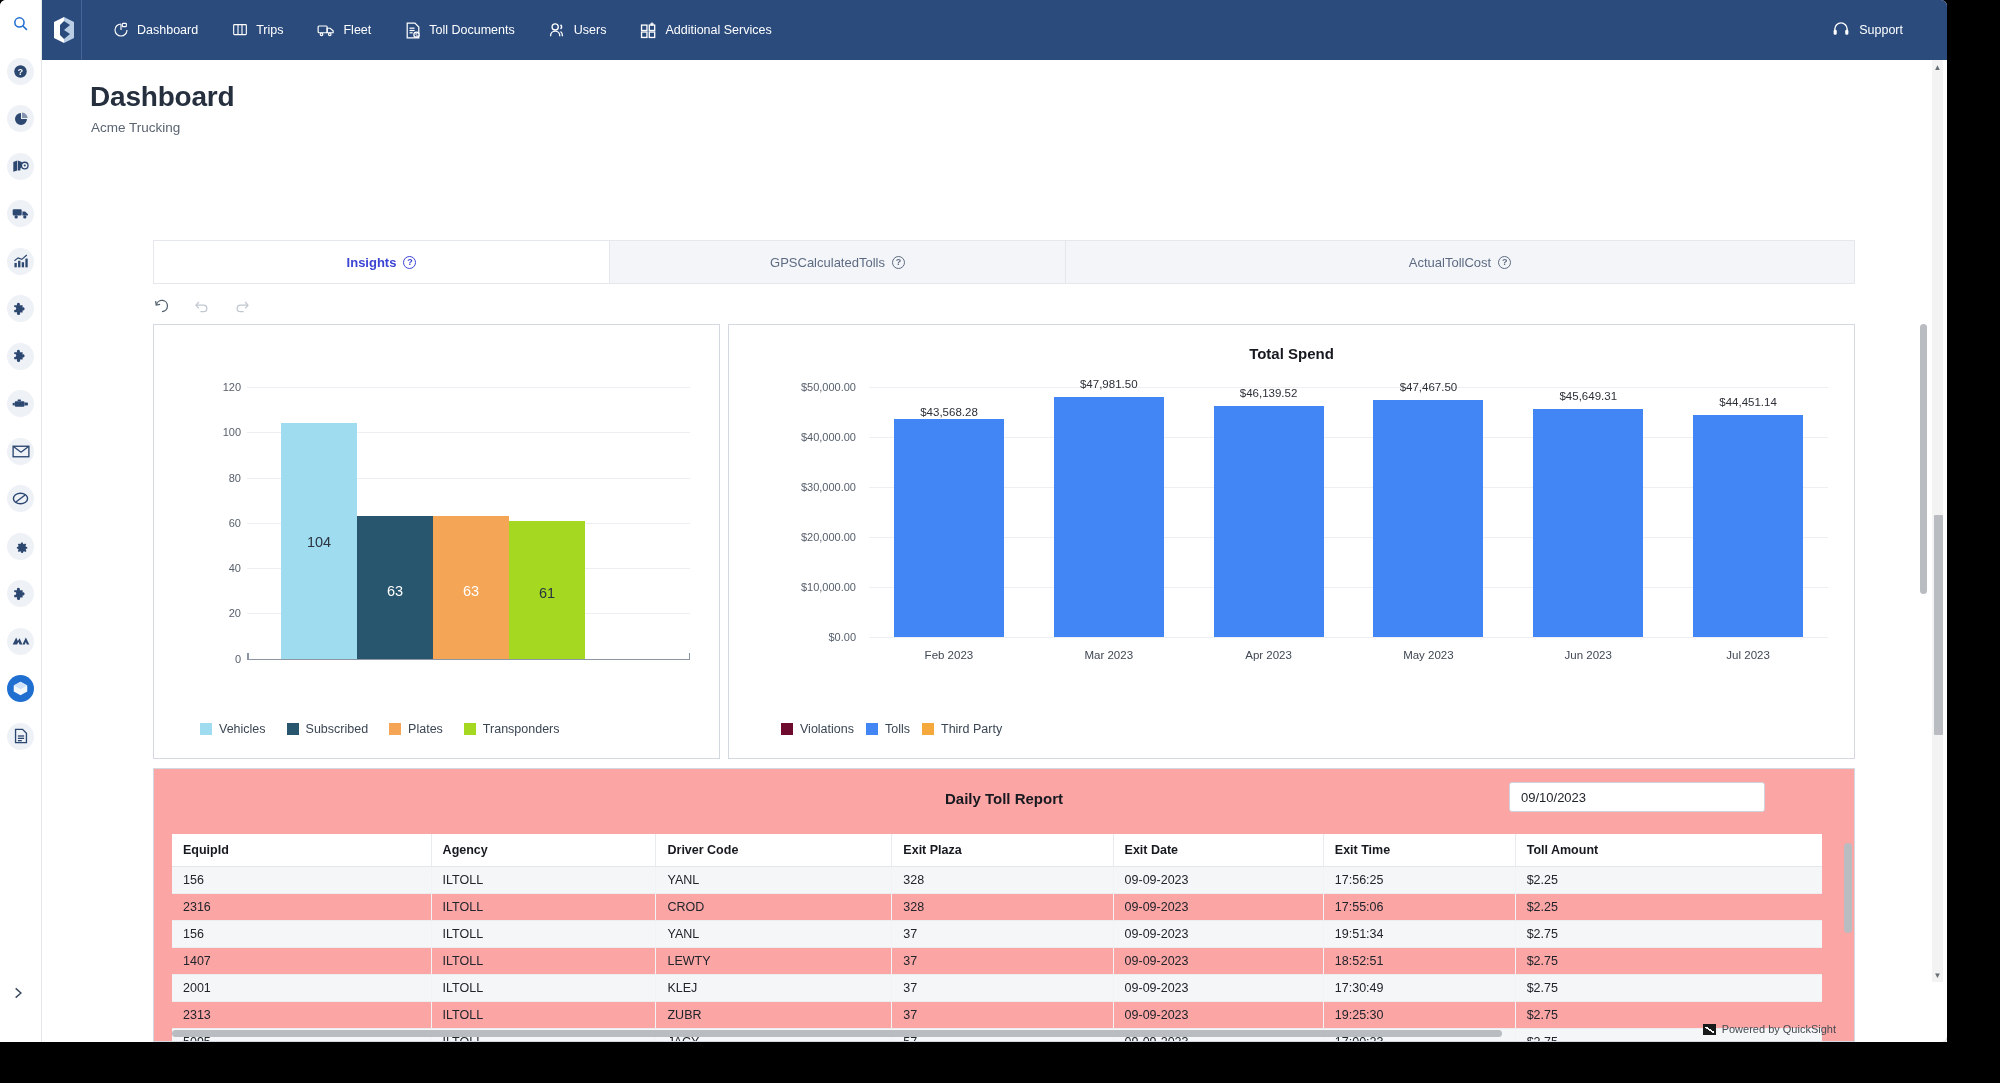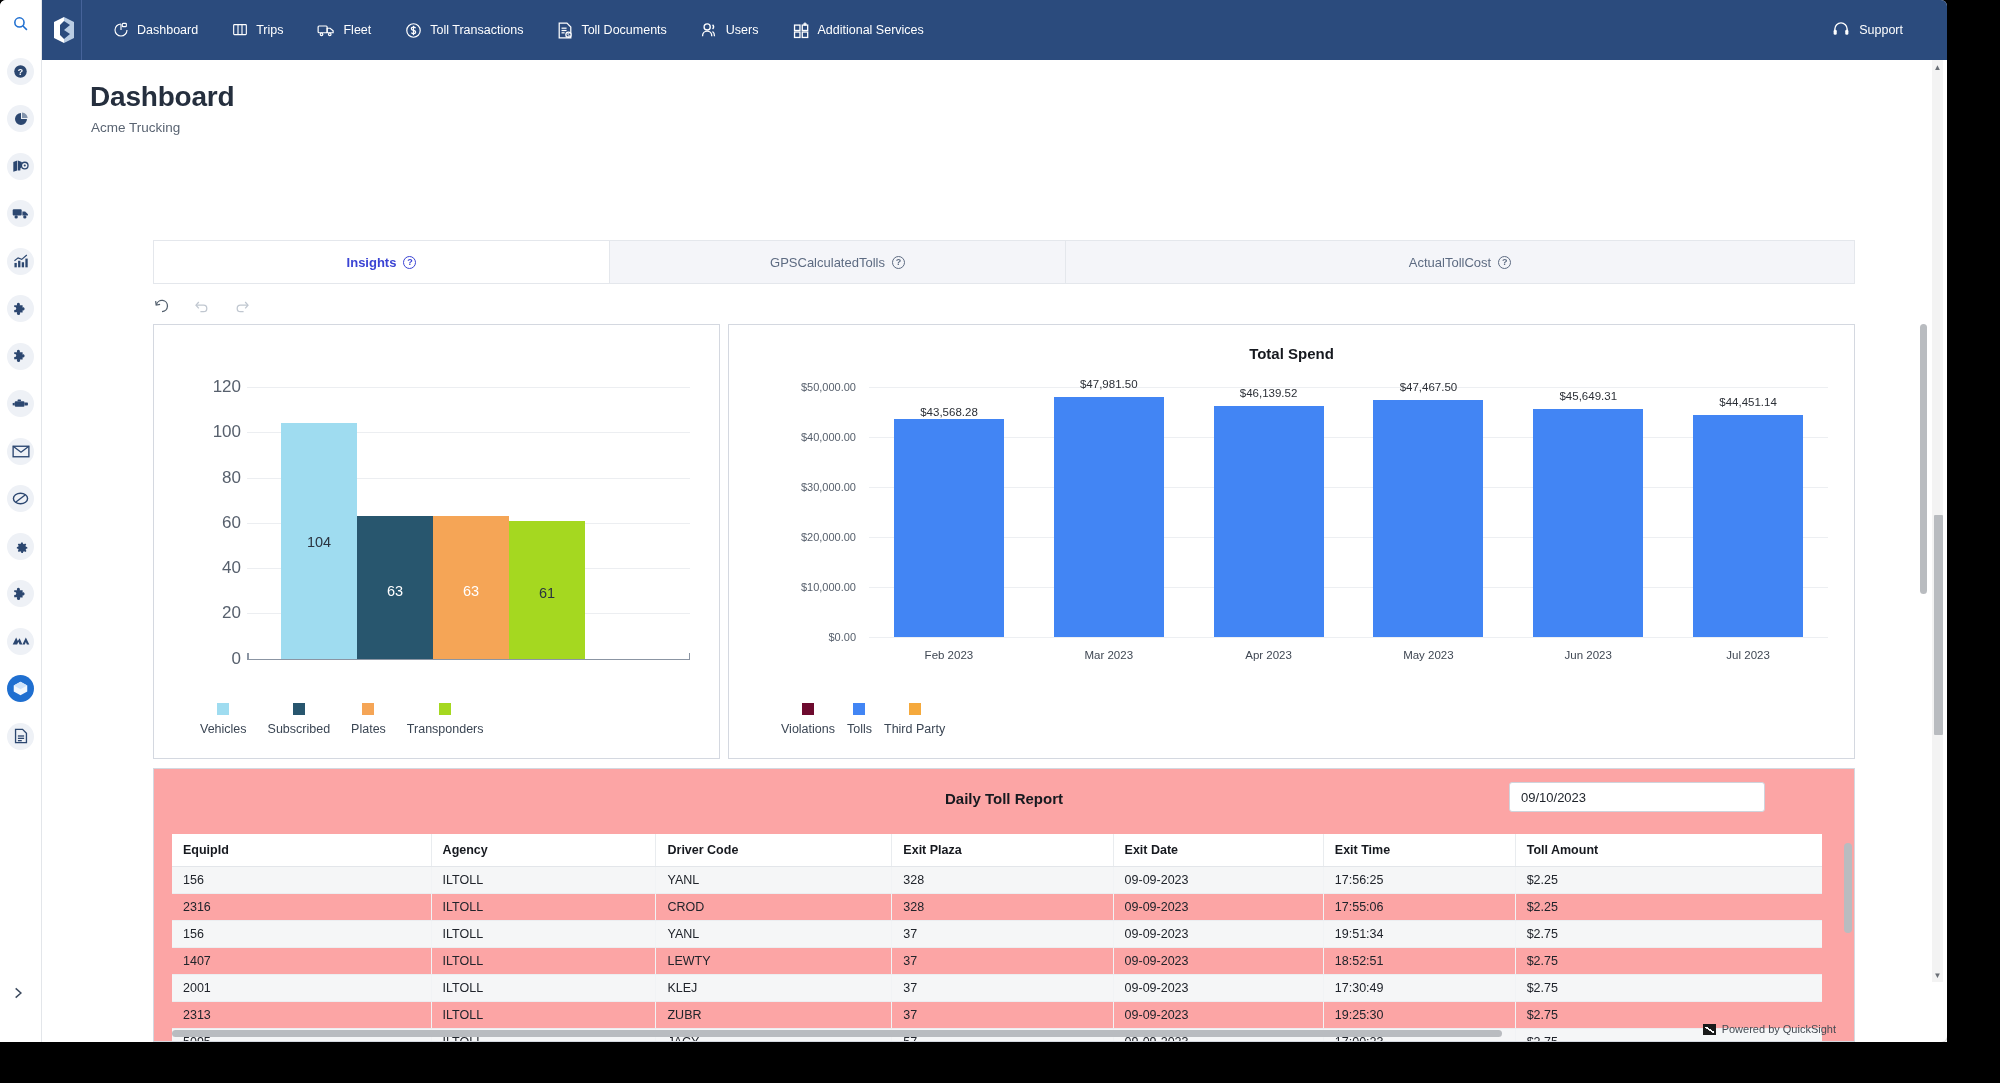--- a/index.html
+++ b/index.html
@@ -141,35 +141,35 @@
     position:absolute; left:0; right:0; top: 20px;
     text-align:center; font-size:15px; font-weight:700; color:#16191f;
   }
 
   
   .vc-plot { position:absolute; left: 49px; top: 62px; width: 487px; height: 273px; }
   .vc-grid { position:absolute; left: 44px; right: 0; top: 0; bottom: 0; }
   .vc-gline { position:absolute; left:0; right:0; height:1px; background:#eceef1; }
   .vc-axis-label {
     position:absolute; right: 449px; width: 40px; text-align:right;
-    font-size:17px; color:#57606d; transform: translateY(-50%);
+    font-size:11px; color:#57606d; transform: translateY(-50%);
   }
   .vc-axis-line { position:absolute; left:44px; right:0; bottom:0; height:1.5px; background:#8b95a3;}
   .vc-axis-cap { position:absolute; bottom:0; width:1.5px; height:7px; background:#8b95a3; }
   .vc-bars { position:absolute; left: 44px; right: 0; bottom: 1.5px; top:0; }
   .vc-bar { position:absolute; bottom:0;padding-left:20px; }
   .vc-bar span {
     position:absolute; left:0; right:0; text-align:center;
     font-size: 14.5px; font-weight:400;
   }
   .vc-legend {
     position:absolute; left: 46px; bottom: 22px;
     display:flex; align-items:center; gap: 21px;
   }
-  .lg { display:flex; align-items:center; gap:7px; font-size:12.5px; color:#3b4654;flex-direction:column;}
+  .lg { display:flex; align-items:center; gap:7px; font-size:12.5px; color:#3b4654;}
   .lg i { width:12px; height:12px; display:block; }
 
   
   .ts-plot { position:absolute; left: 62px; top: 62px; width: 1045px; height: 250px; }
   .ts-grid { position:absolute; left: 78px; right: 8px; top:0; bottom:0; }
   .ts-gline { position:absolute; left:0; right:0; height:1px; background:#edeff2; }
   .ts-ylab {
     position:absolute; right: 972px; width: 84px; text-align:right;
     font-size:11px; color:#57606d; transform: translateY(-50%); white-space:nowrap;
   }
@@ -408,30 +408,20 @@
         <div class="nav-item">
           <span>
             <svg width="18" height="15" viewBox="0 0 24 18" fill="none" stroke="#fff" stroke-width="1.6">
                 <rect x="1.5" y="3" width="12" height="9" rx="1.2"></rect>
                 <path d="M13.5 6h4l4 3.5V12h-8z"></path>
                 <circle cx="6" cy="14" r="1.7"></circle>
                 <circle cx="17" cy="14" r="1.7"></circle>
               </svg>
           </span>
           <span>Fleet</span>
-        </div>
-        <div class="nav-item">
-          <span>
-            <svg width="17" height="17" viewBox="0 0 24 24" fill="none" stroke="#fff" stroke-width="1.7">
-                <circle cx="12" cy="12" r="9.5"></circle>
-                <path d="M15 8.6a3.6 3.6 0 00-3-1.4c-1.7 0-3 .9-3 2.2s1.2 1.9 3 2.3 3 .9 3 2.3-1.3 2.3-3 2.3a3.6 3.6 0 01-3-1.4"></path>
-                <line x1="12" y1="5.4" x2="12" y2="18.6"></line>
-              </svg>
-          </span>
-          <span>Toll Transactions</span>
         </div>
         <div class="nav-item">
           <span>
             <svg width="16" height="17" viewBox="0 0 20 22" fill="none" stroke="#fff" stroke-width="1.6">
                 <path d="M2.5 1.5h10l5 5v14h-15z"></path>
                 <line x1="5.5" y1="8" x2="12" y2="8"></line>
                 <line x1="5.5" y1="11" x2="12" y2="11"></line>
                 <line x1="5.5" y1="14" x2="9.5" y2="14"></line>
                 <circle cx="14.5" cy="16.5" r="3.4" fill="#2b4b7d"></circle>
                 <text x="14.5" y="19" font-size="6" fill="#fff" text-anchor="middle" font-family="Liberation Sans" stroke="none">$</text>

